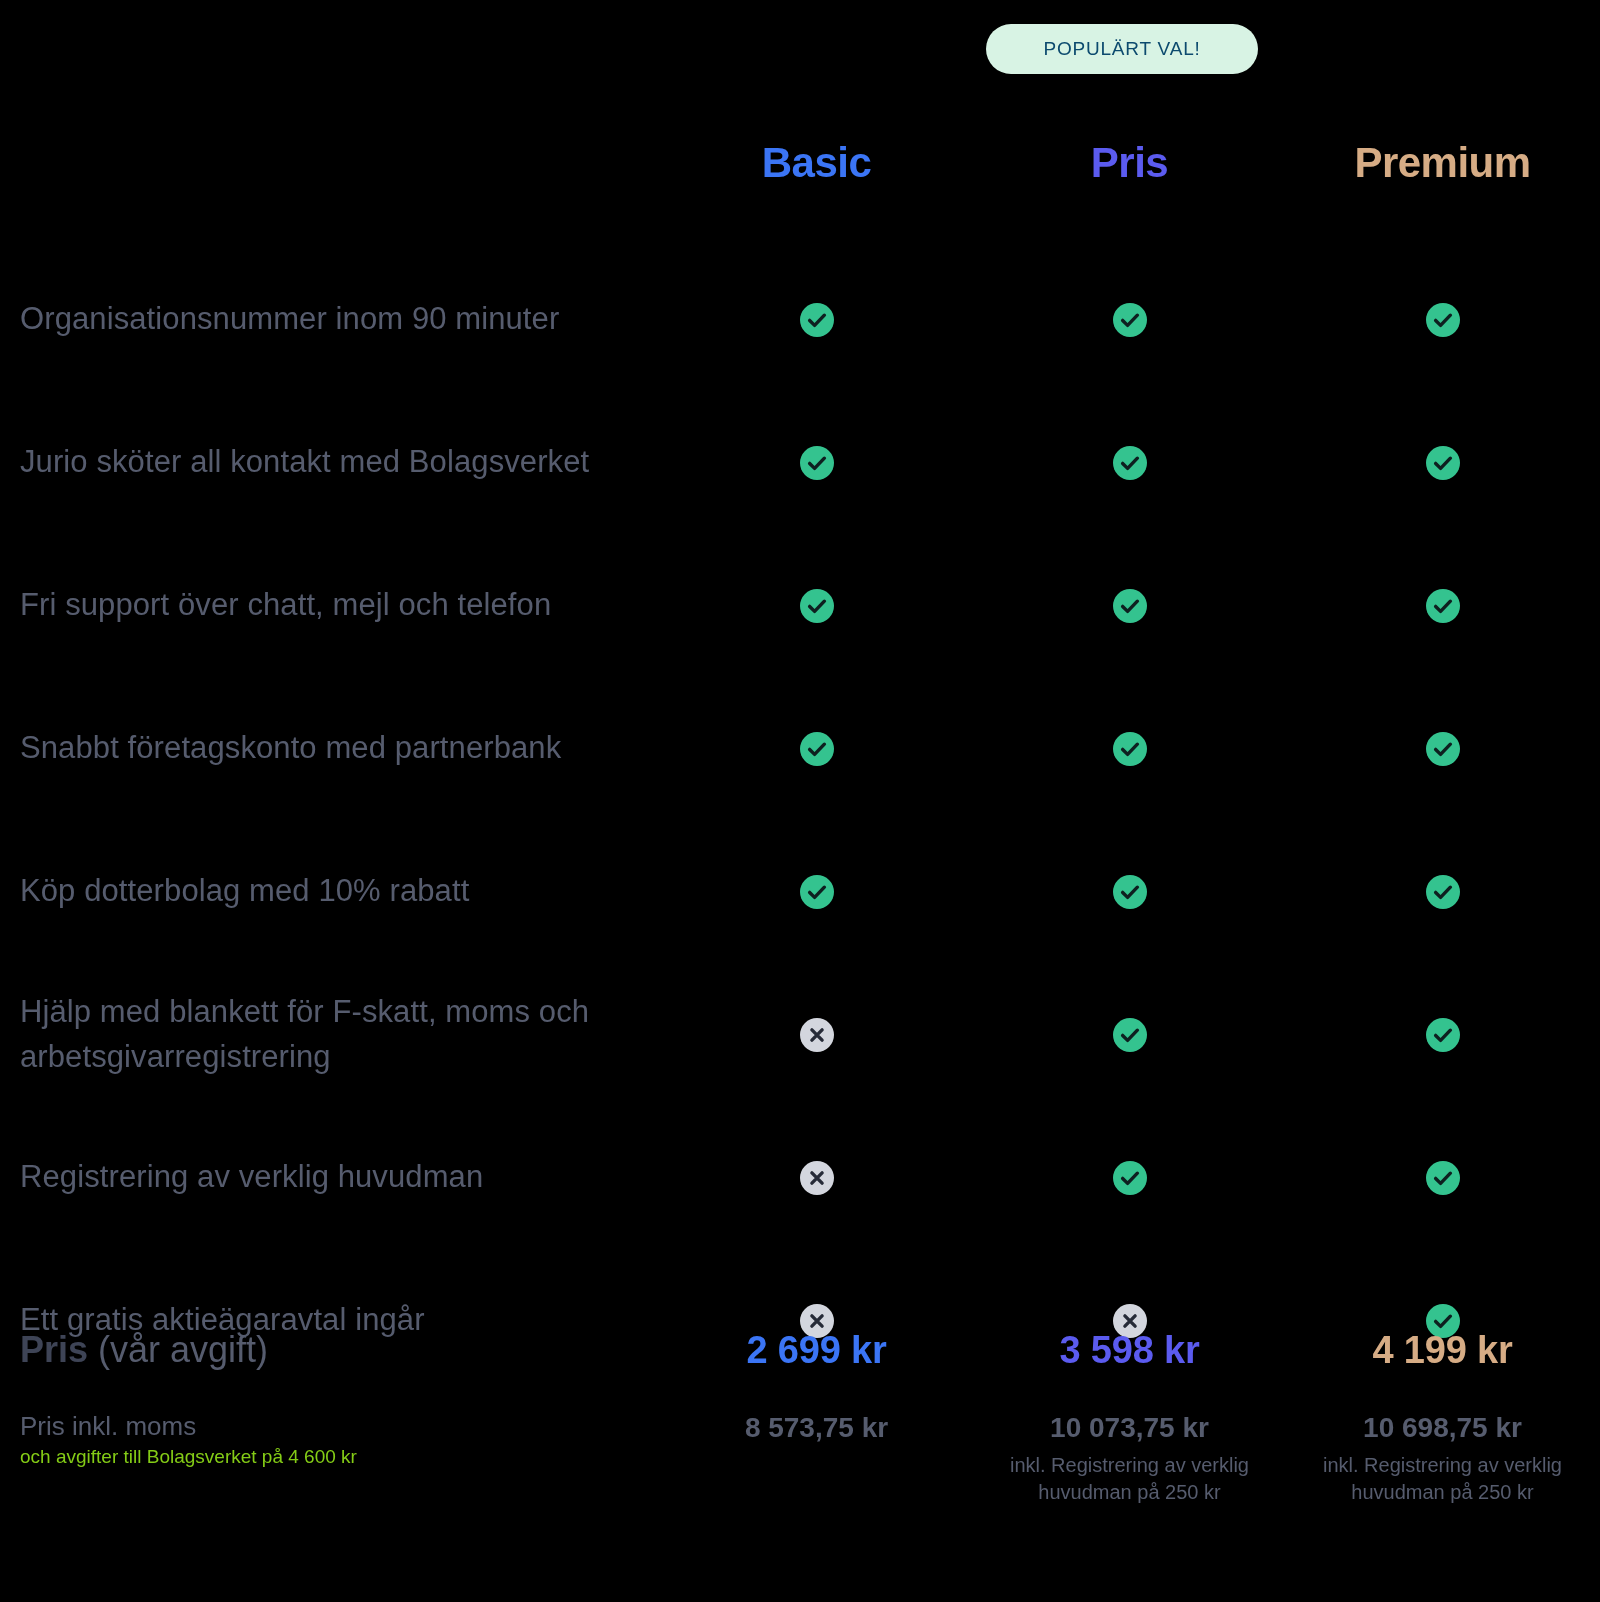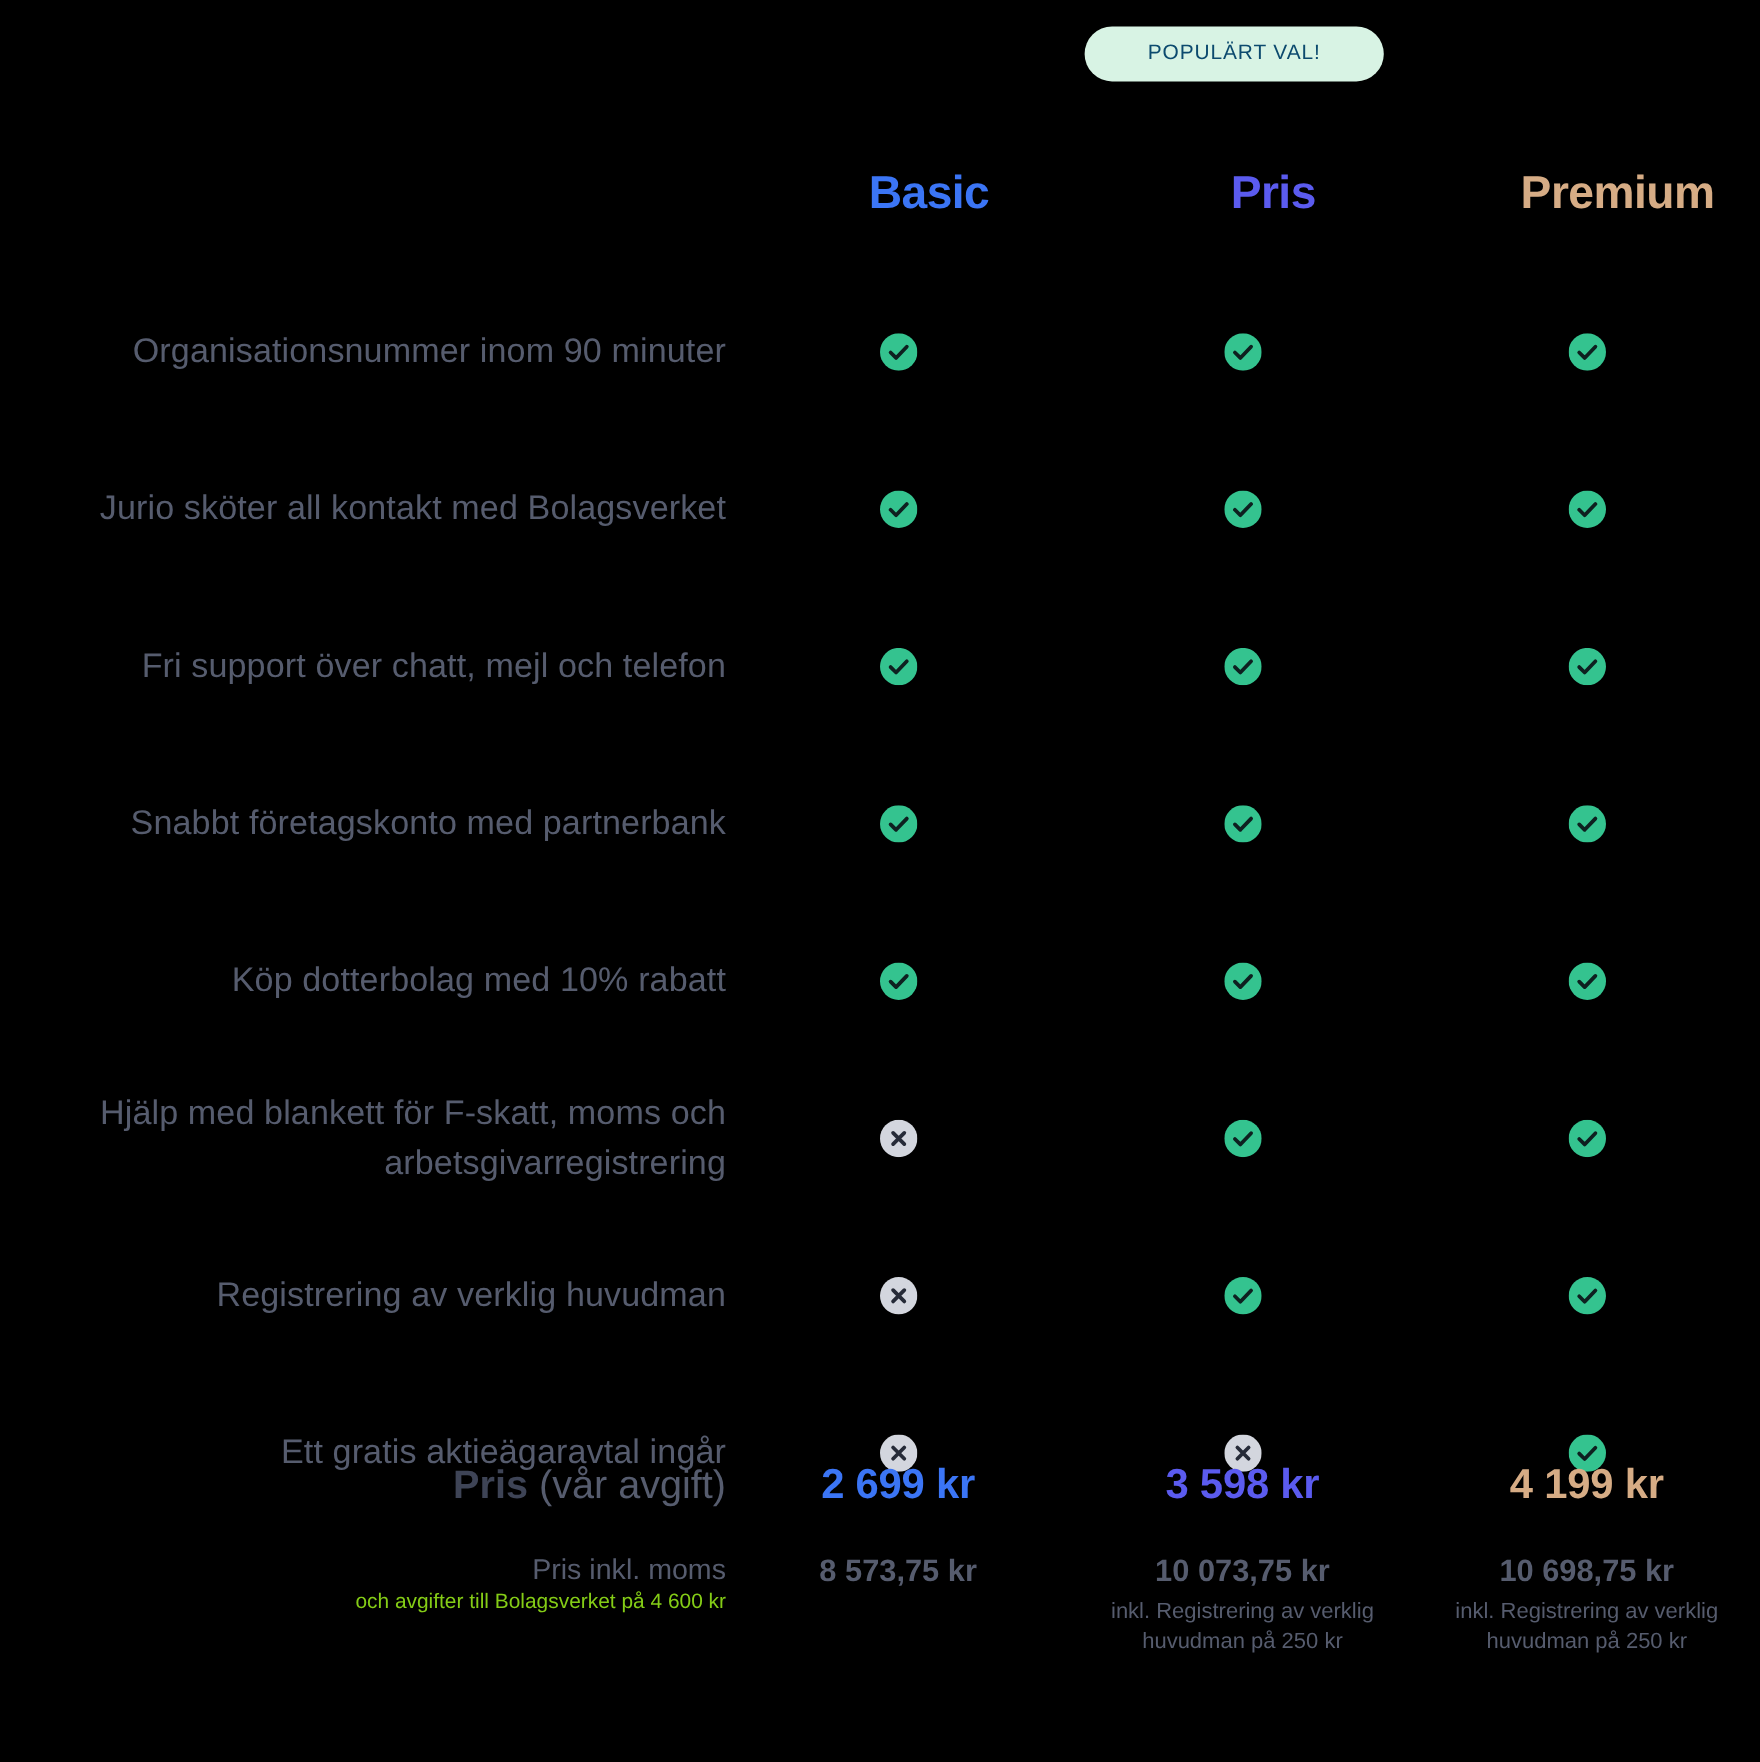--- a/index.html
+++ b/index.html
@@ -50,37 +50,35 @@
   .row {
     display: flex;
     align-items: center;
     width: 1600px;
   }
 
   .cell-feature {
     width: 660px;
     padding-left: 20px;
     flex: 0 0 660px;
-    text-align: right;
   }
   .cell-plan {
     flex: 0 0 313px;
     display: flex;
     align-items: center;
     justify-content: center;
     flex-direction: column;
   }
 
   
   .header-row {
     position: absolute;
     left: 0;
-    top: 140px;
+    top: 128px;
     height: 70px;
-    padding-left: 28px;
   }
   .plan-name {
     font-size: 42px;
     font-weight: bold;
     letter-spacing: -0.5px;
     line-height: 1;
   }
   .plan-basic { color: #3B75F5; }
   .plan-plus { color: #5B5BEF; }
   .plan-premium { color: #D6AC85; }

